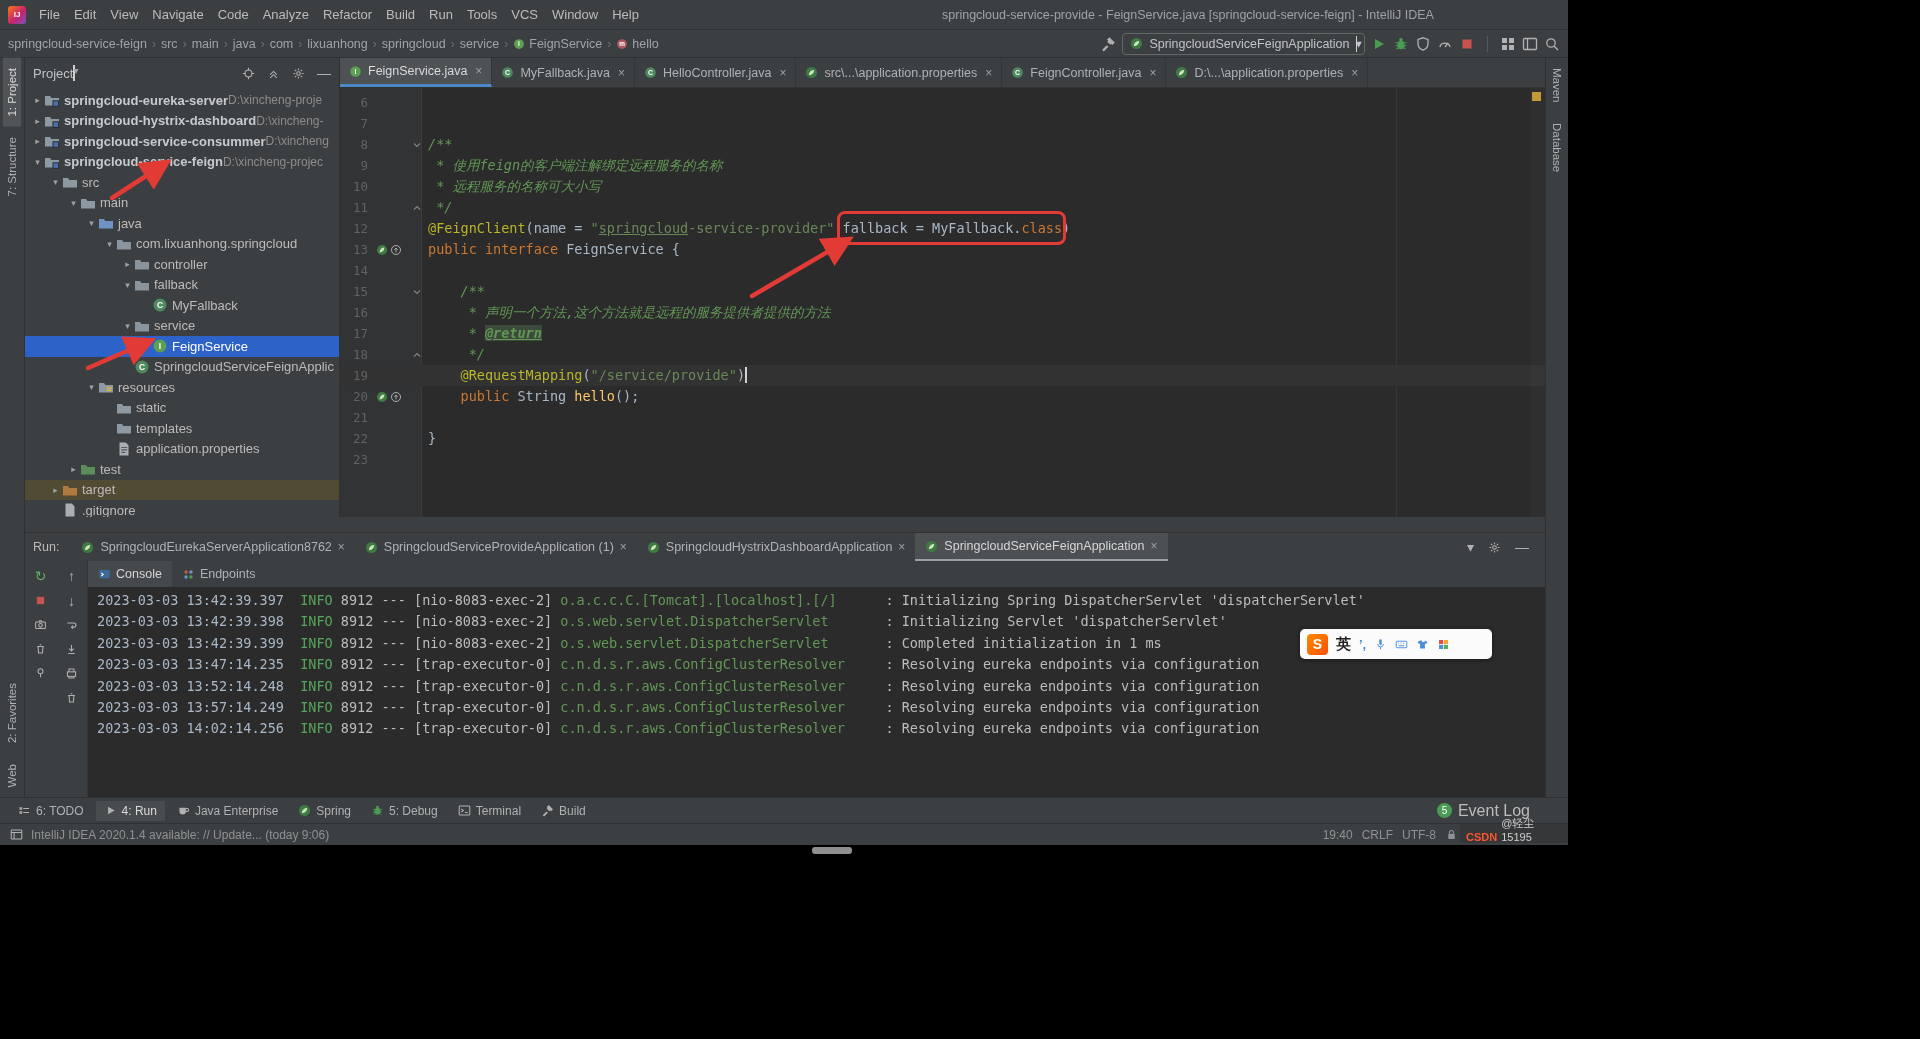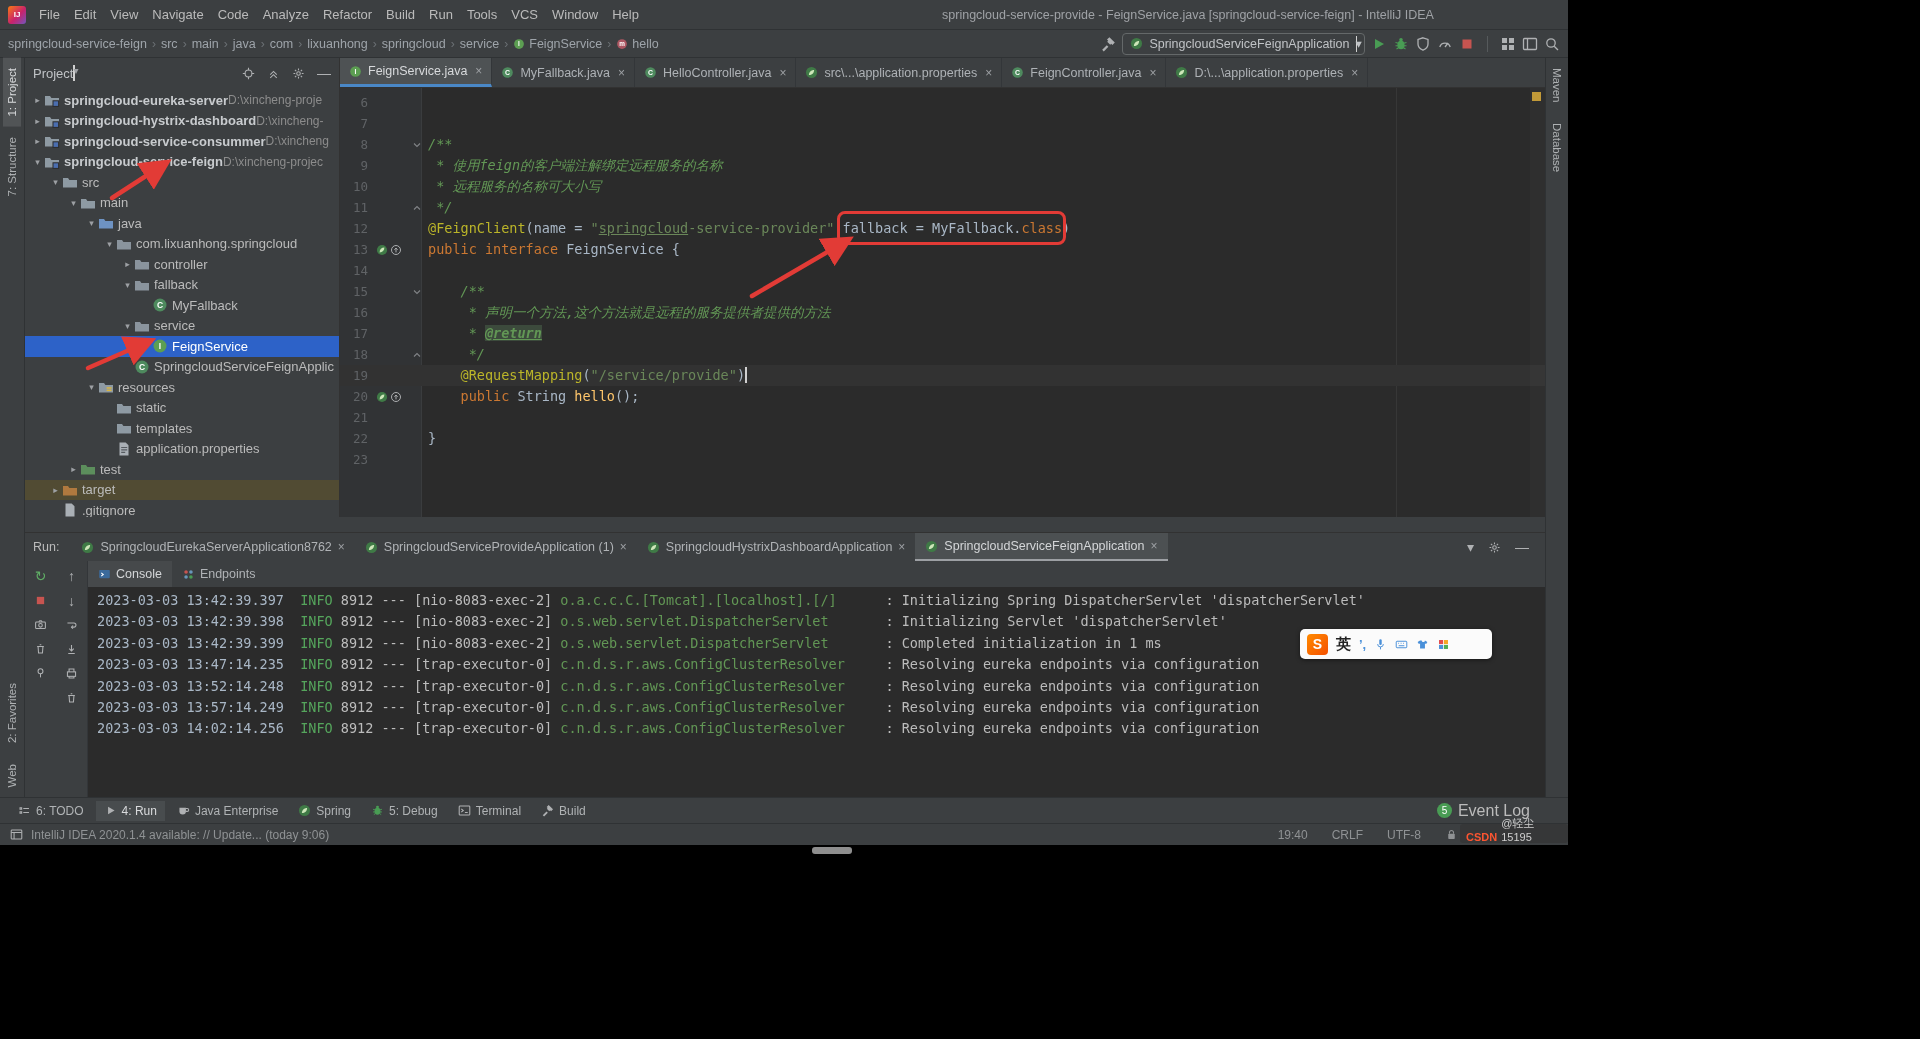--- a/index.html
+++ b/index.html
@@ -100,21 +100,21 @@
   .glyph{font-size:14px;line-height:1;color:#afb1b3}
   .glyph.green{color:#5fad65}
 
   
   .bottombar{position:absolute;left:0;top:797px;width:1568px;height:26px;background:#3c3f41;border-top:1px solid #2f3234;display:flex;align-items:center;padding:0 10px;gap:4px}
   .bitem{display:flex;align-items:center;gap:5px;font-size:12px;color:#b0b3b5;padding:3px 8px}
   .bitem.active{background:#484c4e;color:#d8dadc}
   .bbar-right{margin-left:auto;display:flex;align-items:center;gap:6px;margin-right:28px}
   .badge{width:15px;height:15px;border-radius:50%;background:#499c54;color:#fff;font-size:10px;display:flex;align-items:center;justify-content:center}
   .statusbar{position:absolute;left:0;top:823px;width:1568px;height:22px;background:#3c3f41;border-top:1px solid #2f3234;display:flex;align-items:center;padding:0 10px;gap:8px;font-size:12px;color:#8f9294}
-  .sb-right{margin-left:auto;display:flex;align-items:center;gap:24px;margin-right:100px}
+  .sb-right{margin-left:auto;display:flex;align-items:center;gap:9px;margin-right:100px}
 
   
   .overlay{position:absolute;left:0;top:0;width:1568px;height:845px;pointer-events:none;z-index:60}
   .ime{position:absolute;left:1300px;top:629px;width:192px;height:30px;background:#fbfbfb;border-radius:5px;box-shadow:0 1px 4px rgba(0,0,0,.5);display:flex;align-items:center;padding:0 7px;gap:8px;z-index:55}
   .sogou{width:21px;height:21px;border-radius:4px;background:linear-gradient(135deg,#ff8a00,#f55000);color:#fff;font-weight:bold;font-size:14px;display:flex;align-items:center;justify-content:center}
   .ime-mode{color:#222;font-size:15px;font-weight:bold}
   .ime-punct{color:#4a90d9;font-size:13px;font-weight:bold}
   .watermark{position:absolute;left:1460px;top:824px;height:19px;display:flex;align-items:flex-end;gap:4px;background:rgba(50,50,50,.55);border-radius:3px;padding:0 6px;font-size:11px;z-index:70}
   .wm-brand{color:#fc5531;font-weight:bold}
   .wm-user{color:#cfcfcf}

